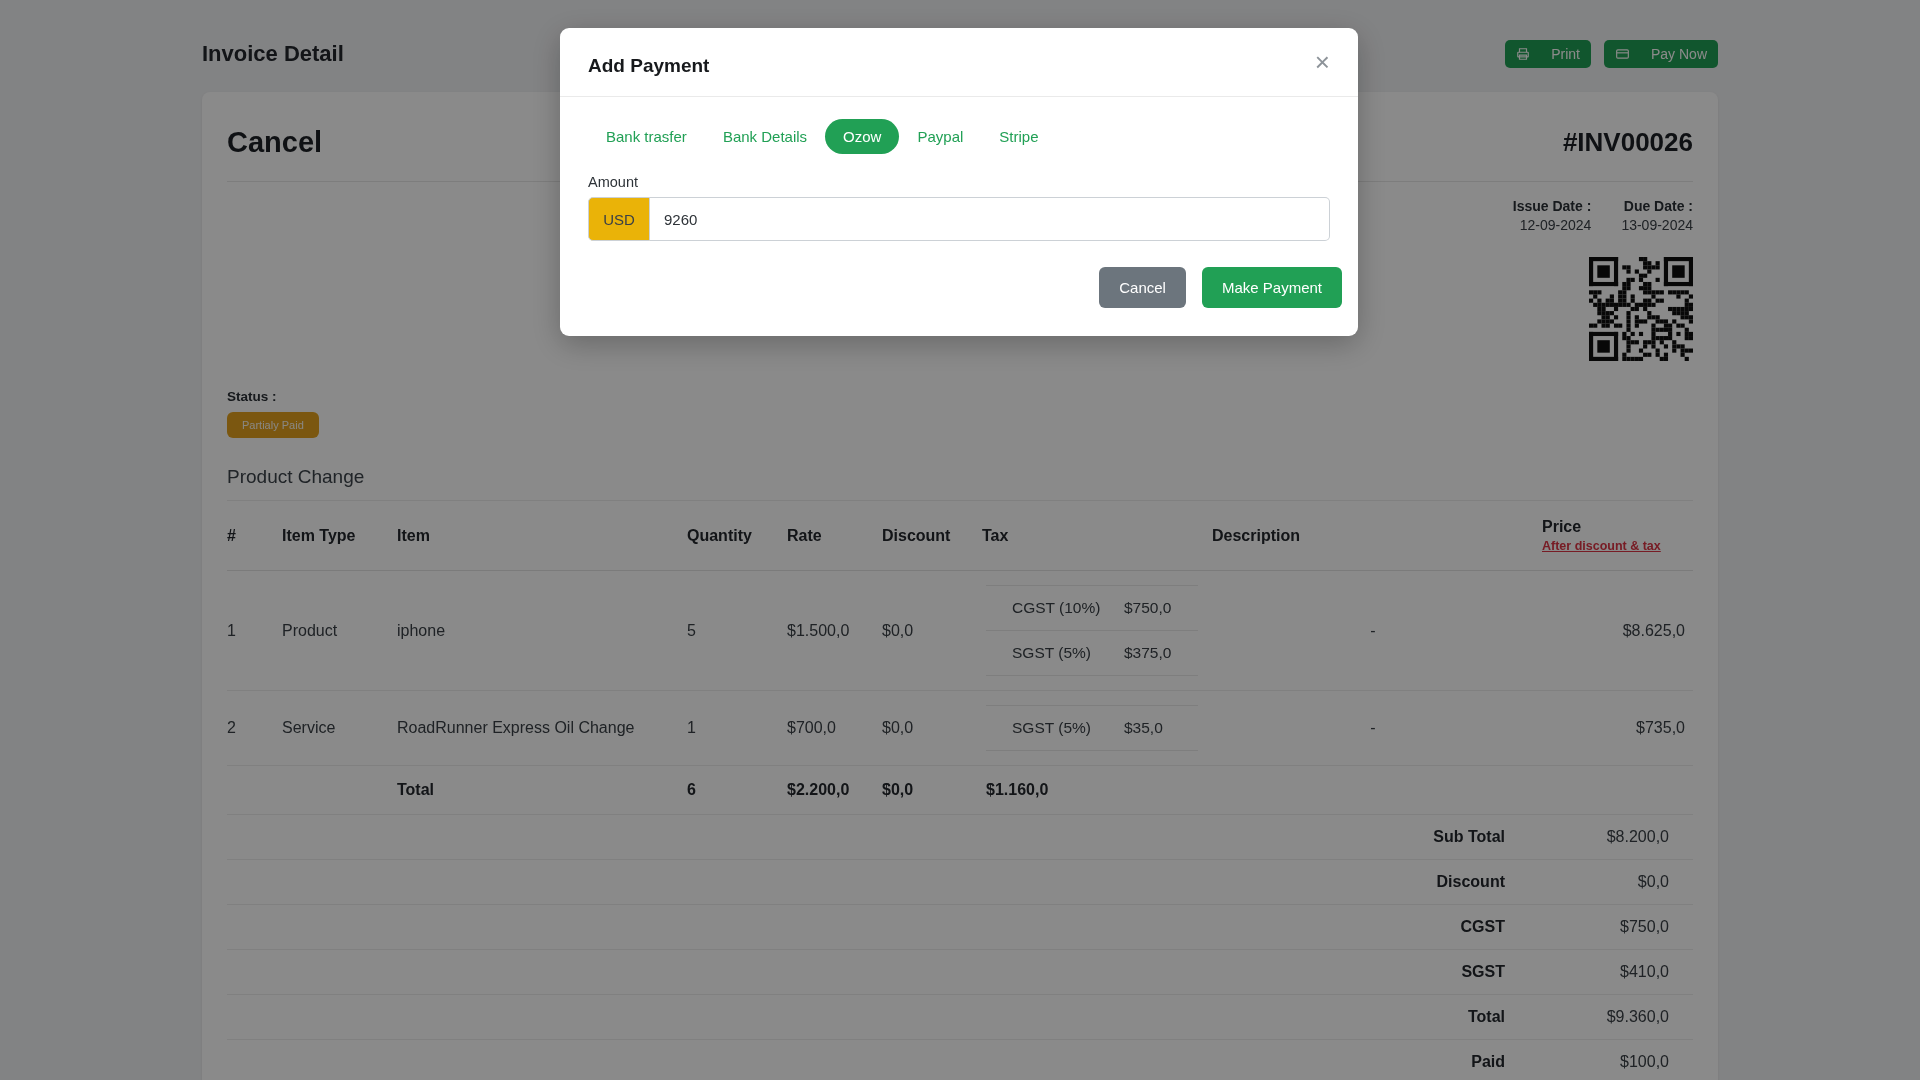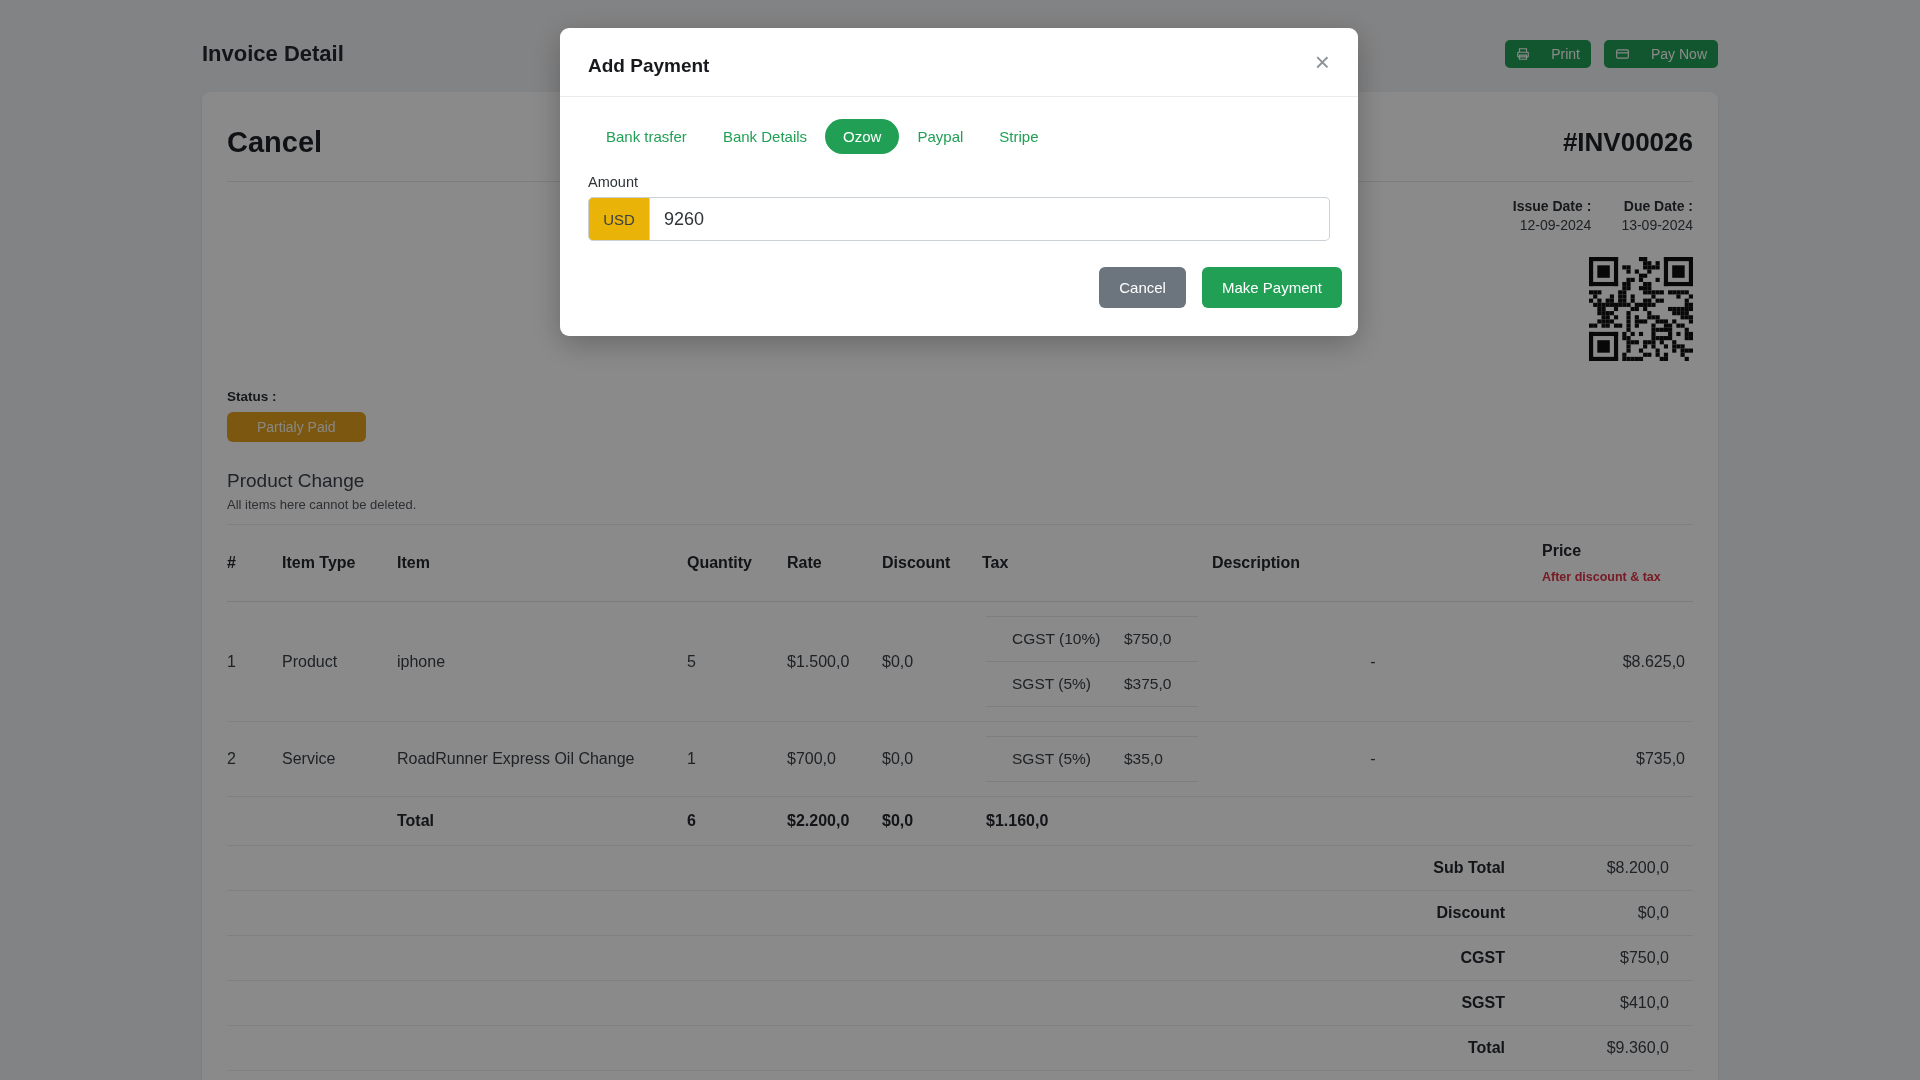--- a/index.html
+++ b/index.html
@@ -27,21 +27,21 @@
   .dates { display:flex; justify-content:flex-end; gap:30px; margin-top:16px; }
   .date-col { text-align:right; }
   .date-label { font-size:14px; font-weight:700; color:#2b3036; }
   .date-value { font-size:14px; color:#3a4046; margin-top:3px; }
   .qr-wrap { display:flex; justify-content:flex-end; margin-top:24px; }
   .qr-box { width:104px; height:104px; background:#fff; }
 
   .status-label { margin-top:28px; font-size:13.5px; font-weight:700; color:#2b3036; }
   .badge-wrap { margin-top:8px; }
   .status-badge { display:inline-block; background:#e3a21e; color:rgba(255,255,255,0.93);
-                  font-size:14px; padding:7px 30px; border-radius:6px; }
+                  font-size:11px; padding:7px 15px; border-radius:6px; }
 
   .ps-title { margin-top:28px; font-size:19px; font-weight:400; color:#3c434a; }
   .ps-sub { margin-top:5px; font-size:13px; color:#53585e; }
 
   
   table.items { width:100%; border-collapse:collapse; margin-top:12px; border-top:1px solid #ececec; }
   table.items th { text-align:left; font-size:16px; font-weight:700; color:#23272d;
                    padding:17px 8px 17px 0; border-bottom:1px solid #e3e3e3; vertical-align:middle; }
   table.items td { font-size:16px; color:#3a4046; padding:14px 8px 14px 0;
                    border-bottom:1px solid #ececec; vertical-align:middle; }
@@ -50,21 +50,21 @@
   .col-tax    { width:230px; } .col-desc { width:330px; }
   th.c-index, td.c-index { padding-left:26px; }
   th.c-type,  td.c-type  { padding-left:8px; }
   th.c-item,  td.c-item  { padding-left:6px; }
   th.c-qty,   td.c-qty   { padding-left:6px; }
   th.c-rate,  td.c-rate  { padding-left:5px; }
   th.c-disc,  td.c-disc  { padding-left:3px; }
   th.c-desc  { padding-left:27px; }
   td.c-desc  { text-align:center; padding-left:140px; }
   th.c-price, td.c-price { text-align:right; padding-right:24px; }
-  .price-sub { font-size:12.5px; font-weight:700; color:#dc3545; margin-top:10px; }
+  .price-sub { font-size:12.5px; font-weight:700; color:#dc3545; margin-top:3px;text-decoration:underline; }
   td.c-tax { padding:6px 0; }
   .tax-table { width:212px; margin-left:4px; font-size:15.5px; }
   .tax-row { display:flex; padding:13px 0 13px 26px; border-bottom:1px solid #e9e9e9; }
   .tax-row:first-child { border-top:1px solid #e9e9e9; }
   .tax-label { width:112px; }
   tr.total-row td { font-weight:700; color:#23272d; padding:15px 8px 15px 0; }
   tr.total-row td.c-tax { padding-left:4px; }
 
   
   .totals { }
@@ -83,21 +83,21 @@
                font-family:"Liberation Sans", sans-serif; }
   .tabs { display:flex; margin:22px 28px 0; align-items:center; }
   .tab { padding:9px 18px; color:#21a055; font-size:15px; border-radius:20px; cursor:pointer;
          background:none; border:0; font-family:"Liberation Sans", sans-serif; }
   .tab.active { background:#21a055; color:#fff; }
   .amount-label { margin:20px 28px 7px; font-size:14.5px; color:#2e3338; }
   .input-group { display:flex; margin:0 28px; height:44px; }
   .addon { width:62px; display:flex; align-items:center; justify-content:center; background:#eab308;
            border:1px solid #ccd1d6; border-radius:5px 0 0 5px; font-size:15px; color:#3a4046; }
   .amount-input { flex:1; border:1px solid #ccd1d6; border-left:0; border-radius:0 5px 5px 0;
-                  padding:0 14px; font-size:18px; color:#2e3338; outline:none;
+                  padding:0 14px; font-size:15px; color:#2e3338; outline:none;
                   font-family:"Liberation Sans", sans-serif; }
   .modal-footer { display:flex; justify-content:flex-end; gap:16px; padding:18px 16px 28px; margin-top:8px;align-items:flex-end; }
   .btn { border:0; border-radius:6px; padding:12px 20px; font-size:15px; color:#fff; cursor:pointer;
          font-family:"Liberation Sans", sans-serif; }
   .btn-cancel { background:#6c757d; }
   .btn-submit { background:#21a055; }
 </style>
 </head>
 <body>
 
@@ -363,21 +363,20 @@
           <rect x="92" y="96" width="4" height="4" fill="#101010"></rect>
         </svg>
     </div>
 
     <div class="status-label">Status :</div>
     <div class="badge-wrap">
       <span class="status-badge">Partialy Paid</span>
     </div>
 
     <h3 class="ps-title">Product Change</h3>
-    <div class="ps-sub">All items here cannot be deleted.</div>
 
     <table class="items">
       <colgroup>
         <col class="col-index">
           <col class="col-type">
           <col class="col-item">
           <col class="col-qty">
         <col class="col-rate">
           <col class="col-disc">
           <col class="col-tax">

